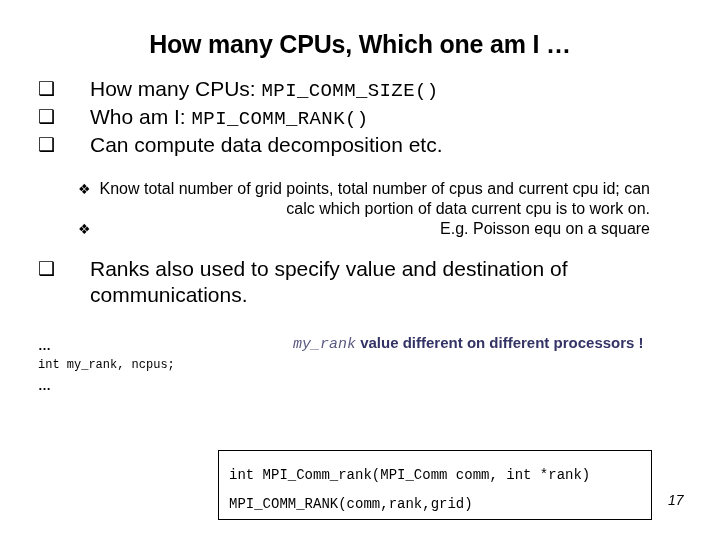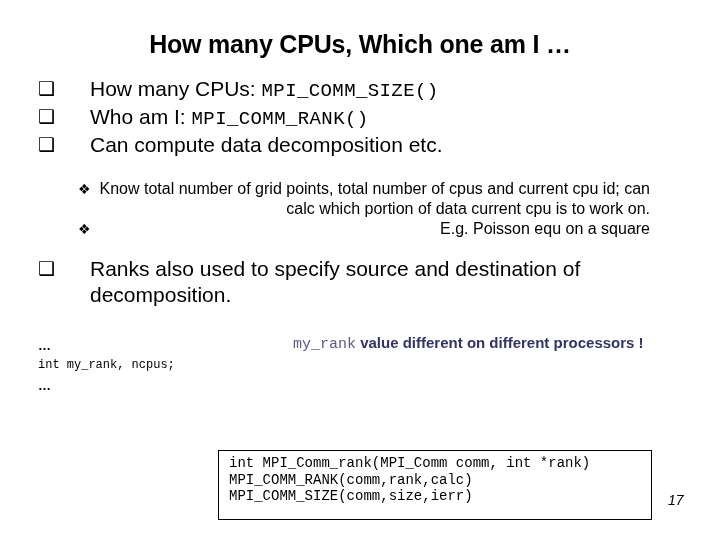--- a/index.html
+++ b/index.html
@@ -123,20 +123,21 @@
   .annot {
     position: absolute;
     left: 255px;
     top: -2px;
     white-space: nowrap;
   }
   .annot .mono {
     font-family: "Liberation Mono", "DejaVu Sans Mono", monospace;
     font-size: 15px;
     color: #5a5a82;
+    font-style: italic;
   }
   .annot .note {
     font-family: "Liberation Sans", sans-serif;
     font-size: 15px;
     font-weight: bold;
     color: #333366;
     text-align: right;
   }
 
   
@@ -147,20 +148,21 @@
     width: 434px;
     height: 70px;
     border: 1px solid #000;
     box-sizing: border-box;
     padding: 4px 0 0 10px;
     background: #fff;
   }
   .code-box .code-line {
     font-size: 14px;
     line-height: 16.5px;
+    margin-top: 12px;
   }
 
   .page-num {
     position: absolute;
     left: 668px;
     top: 492px;
     font-size: 14px;
     color: #000;
     font-style: italic;
   }
@@ -199,35 +201,34 @@
       <div class="l2">
         <span class="bullet">❖</span>
         <span class="txt">E.g. Poisson equ on a square</span>
       </div>
     </div>
 
     <div class="gap-md"></div>
 
     <div class="l1">
       <span class="bullet">❑</span>
-      <span class="txt">Ranks also used to specify source and destination of decomposition.</span>
+      <span class="txt">Ranks also used to specify value and destination of communications.</span>
     </div>
 
   </div>
 
   <div class="code-area">
     <div class="annot-row">
       <span class="ellipsis-line">…</span>
       <span class="annot"><span class="mono">my_rank</span><span class="note"> value different on different processors !</span></span>
     </div>
     <div class="code-line">int my_rank, ncpus;</div>
     <div class="ellipsis-line">…</div>
   </div>
 
   <div class="code-box">
     <div class="code-line">int MPI_Comm_rank(MPI_Comm comm, int *rank)</div>
-    <div class="code-line">MPI_COMM_RANK(comm,rank,calc)</div>
-    <div class="code-line">MPI_COMM_SIZE(comm,size,ierr)</div>
+    <div class="code-line">MPI_COMM_RANK(comm,rank,grid)</div>
   </div>
 
   <div class="page-num">17</div>
 
 </div>
 
 </body></html>

